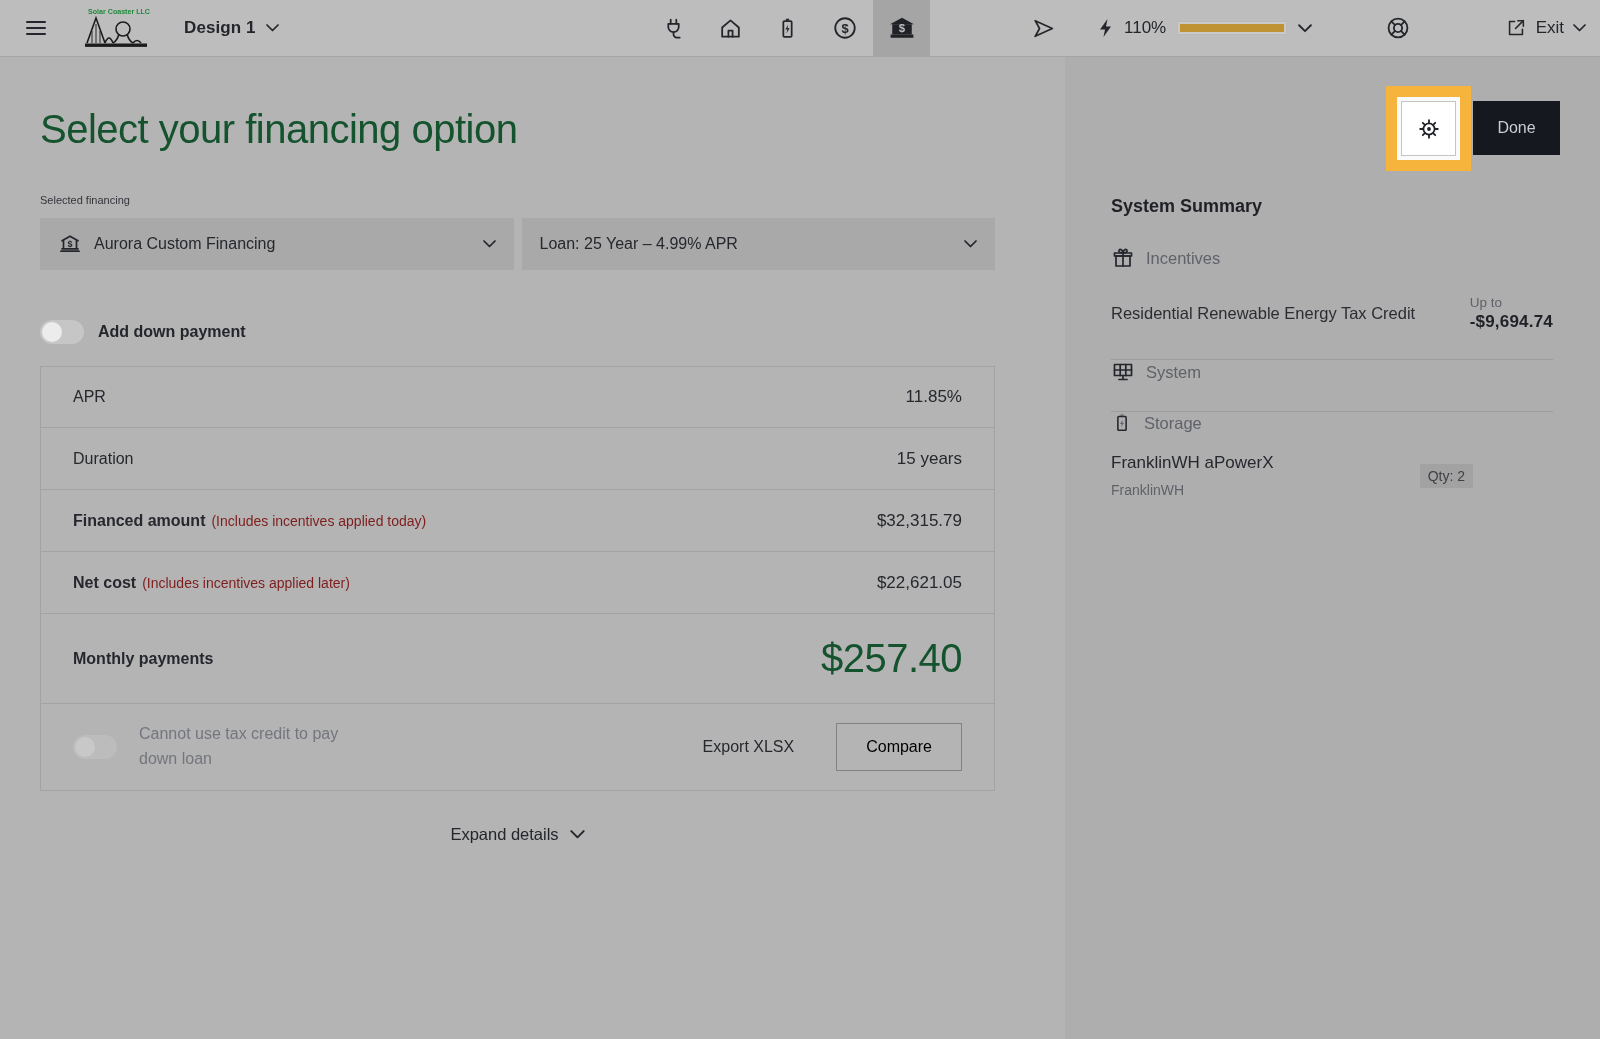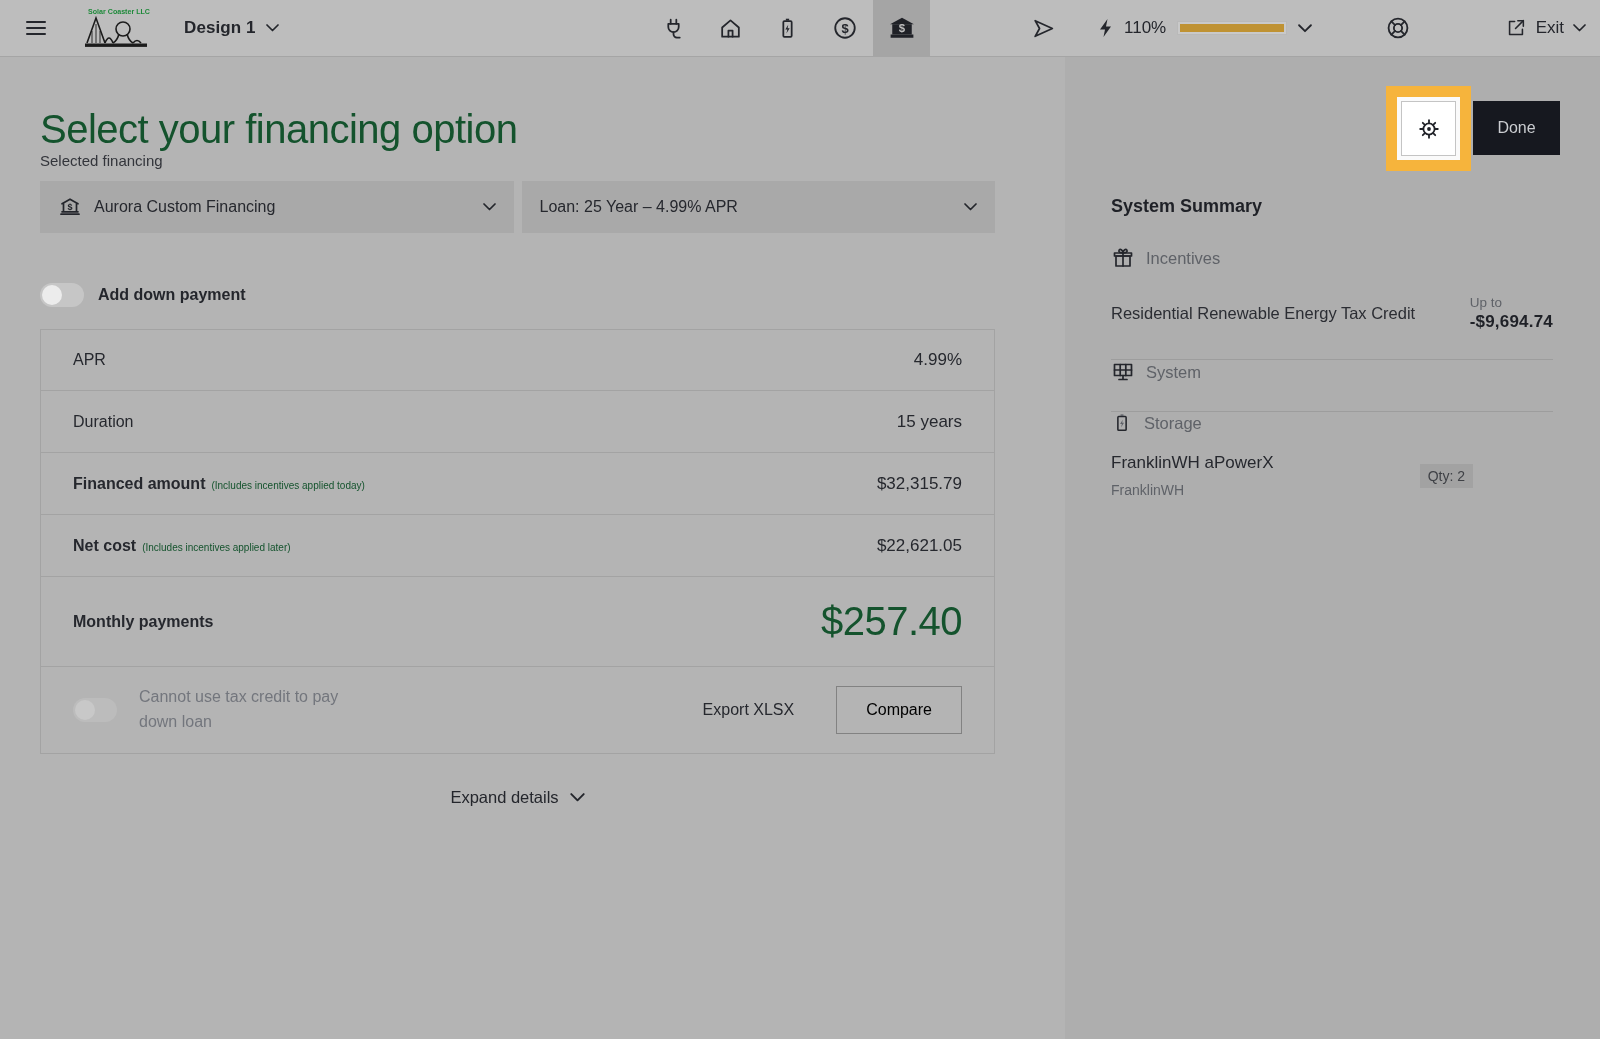--- a/index.html
+++ b/index.html
@@ -41,21 +41,21 @@
     position:absolute; top:57px; left:0; width:1065px; height:982px;
     background:#b4b4b4; padding:50px 0 0 40px;
   }
   .sidebar {
     position:absolute; top:57px; left:1065px; width:535px; height:982px;
     background:#aeaeae; padding:0 47px 0 46px;
   }
 
   
   .page-title { font-size:40px; font-weight:400; letter-spacing:-.5px; color:#14532d; }
-  .field-label { font-size:15px; color:#33353b; }
+  .field-label { margin-top:42px; font-size:11px; color:#33353b; }
   .dropdown-row { margin-top:12px; width:955px; display:flex; gap:8px; }
   .dropdown {
     flex:1; height:52px; background:#a9a9a9; display:flex; align-items:center;
     padding:0 18px; cursor:pointer; font-size:16px; color:#26282e;
   }
   .dropdown .dd-text { flex:1; }
   .dropdown .lead-icon { margin-right:12px; }
   .toggle-row { margin-top:50px; display:flex; align-items:center; gap:14px; }
   .toggle {
     width:44px; height:24px; border-radius:12px; background:#c6c6c6;
@@ -70,21 +70,21 @@
   .toggle-label { font-size:16px; font-weight:600; color:#24262c; }
 
   .fin-table { margin-top:22px; width:955px; border:1px solid #a3a3a3; }
   .fin-row {
     height:62px; display:flex; align-items:center; justify-content:space-between;
     padding:0 32px; border-bottom:1px solid #a3a3a3;
   }
   .fin-row:first-child { height:61px; }
   .row-label { font-size:16px; color:#26282e; }
   .row-label b { font-weight:600; }
-  .row-note { font-size:10px; color:#14532d; margin-left:6px; }
+  .row-note { font-size:14px; color:#7f1d1d; margin-left:6px; }
   .row-value { font-size:17px; color:#26282e; }
   .fin-row.monthly { height:90px; }
   .monthly-value { font-size:40px; letter-spacing:-.5px; color:#14532d; }
   .fin-row.footer-row { height:86px; border-bottom:none; justify-content:flex-start; }
   .footer-toggle-label {
     font-size:16px; color:#73767d; width:225px; line-height:1.55; margin-left:22px;
   }
   .footer-spacer { flex:1; }
   .export-link { font-size:16px; color:#26282e; cursor:pointer; margin-right:42px; }
   .compare-btn {
@@ -291,21 +291,21 @@
   <div class="toggle-row">
     <div class="toggle">
       <div class="knob"></div>
     </div>
     <span class="toggle-label">Add down payment</span>
   </div>
 
   <div class="fin-table">
     <div class="fin-row">
       <span class="row-label">APR</span>
-      <span class="row-value">4.99%</span>
+      <span class="row-value">11.85%</span>
     </div>
     <div class="fin-row">
       <span class="row-label">Duration</span>
       <span class="row-value">15 years</span>
     </div>
     <div class="fin-row">
       <span class="row-label"><b>Financed amount</b><span class="row-note">(Includes incentives applied today)</span></span>
       <span class="row-value">$32,315.79</span>
     </div>
     <div class="fin-row">

